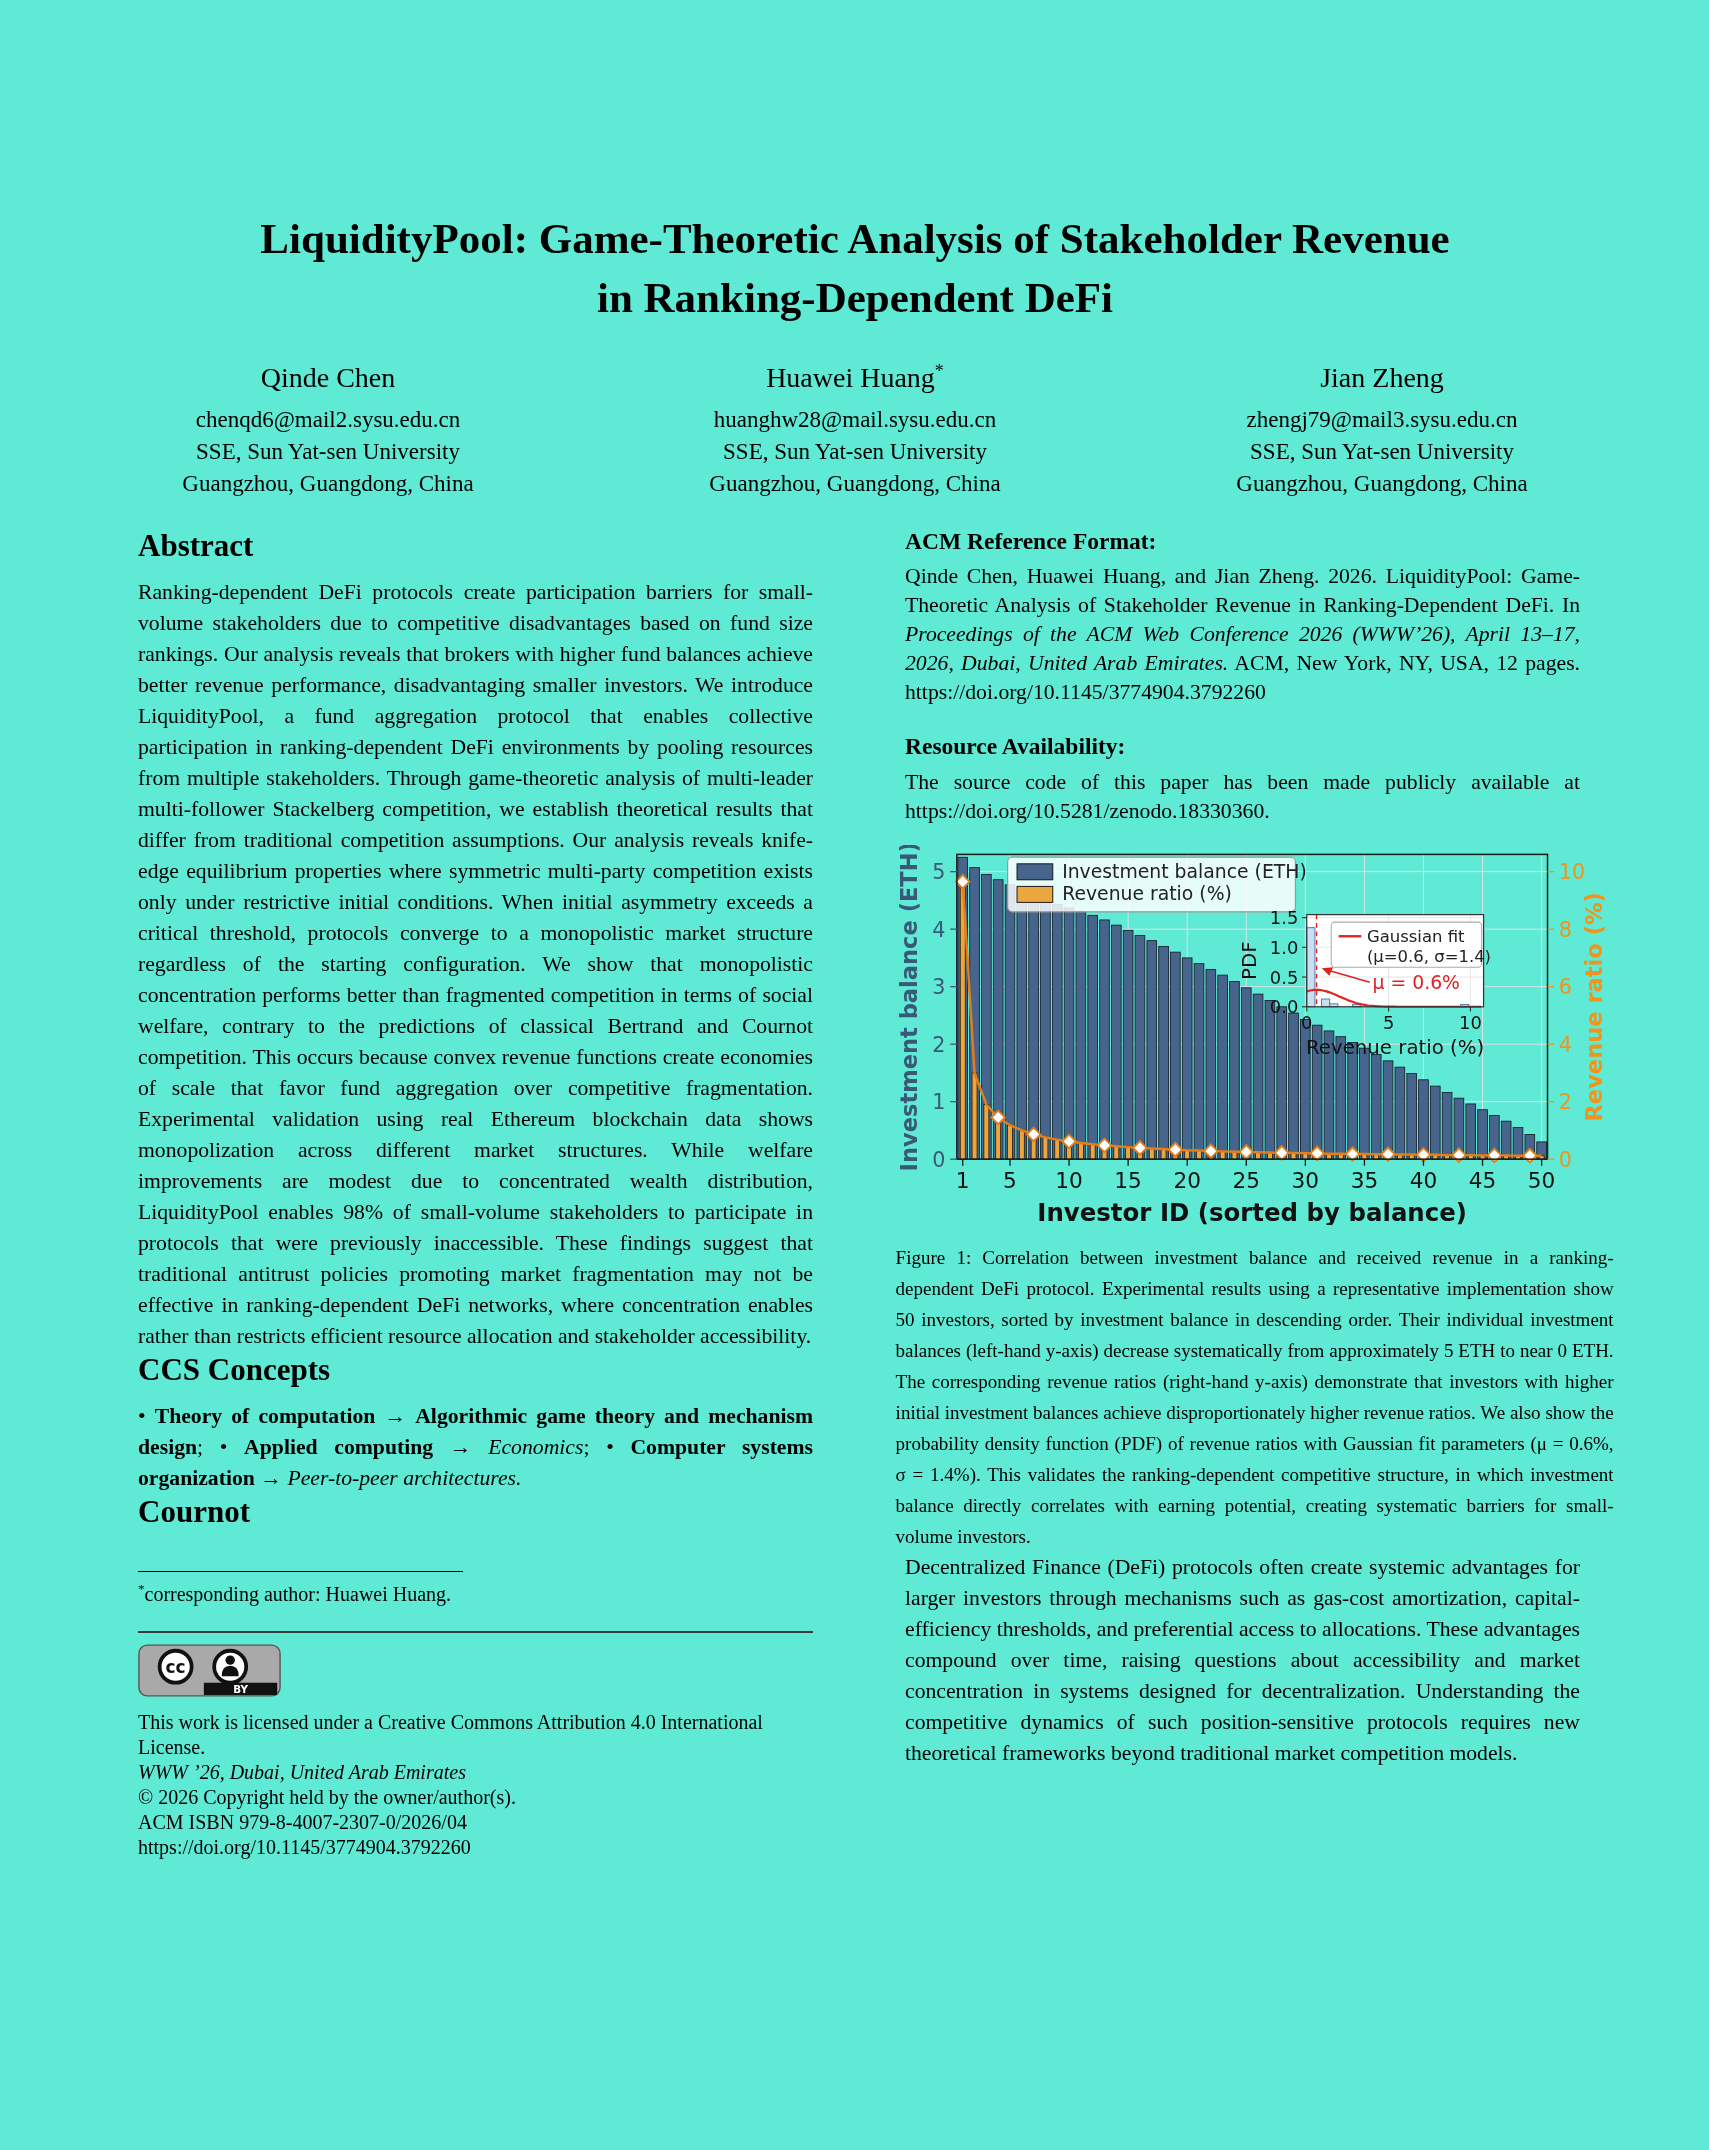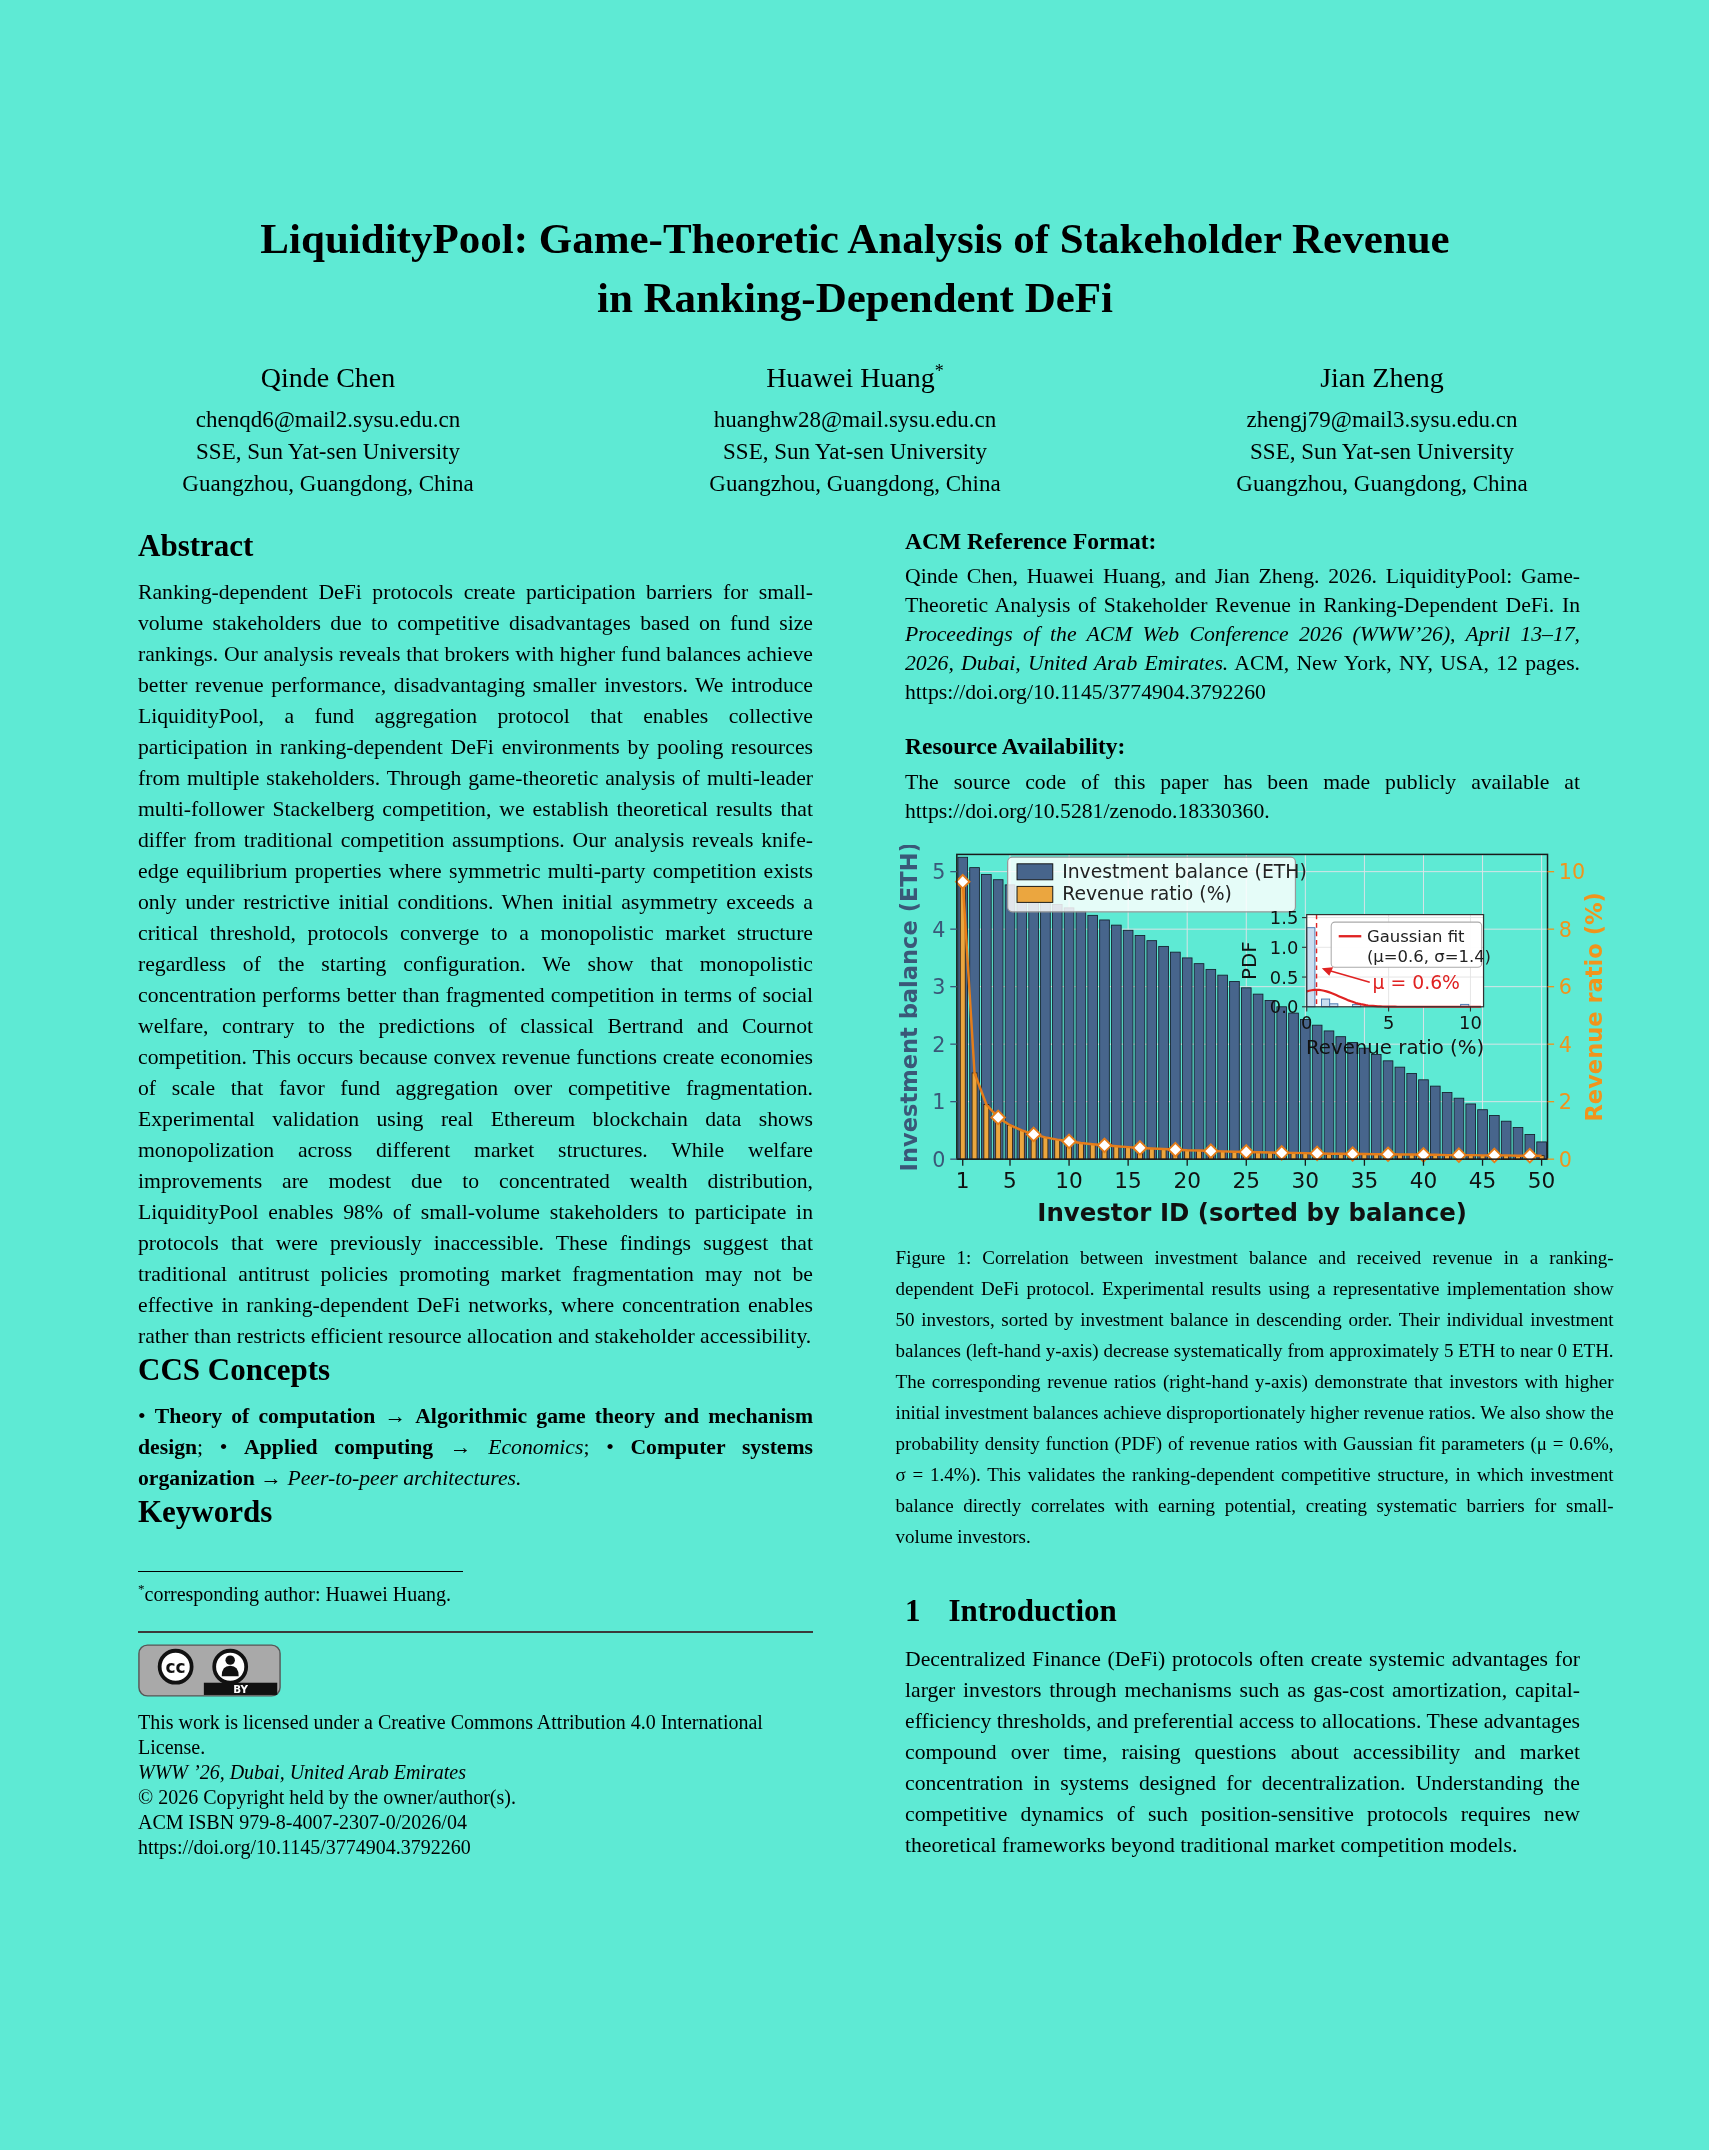--- a/index.html
+++ b/index.html
@@ -88,21 +88,21 @@
 
   <div class="columns">
 
     <div class="col">
       <h2 class="sec">Abstract</h2>
       <p class="body-p">Ranking-dependent DeFi protocols create participation barriers for small-volume stakeholders due to competitive disadvantages based on fund size rankings. Our analysis reveals that brokers with higher fund balances achieve better revenue performance, disadvantaging smaller investors. We introduce LiquidityPool, a fund aggregation protocol that enables collective participation in ranking-dependent DeFi environments by pooling resources from multiple stakeholders. Through game-theoretic analysis of multi-leader multi-follower Stackelberg competition, we establish theoretical results that differ from traditional competition assumptions. Our analysis reveals knife-edge equilibrium properties where symmetric multi-party competition exists only under restrictive initial conditions. When initial asymmetry exceeds a critical threshold, protocols converge to a monopolistic market structure regardless of the starting configuration. We show that monopolistic concentration performs better than fragmented competition in terms of social welfare, contrary to the predictions of classical Bertrand and Cournot competition. This occurs because convex revenue functions create economies of scale that favor fund aggregation over competitive fragmentation. Experimental validation using real Ethereum blockchain data shows monopolization across different market structures. While welfare improvements are modest due to concentrated wealth distribution, LiquidityPool enables 98% of small-volume stakeholders to participate in protocols that were previously inaccessible. These findings suggest that traditional antitrust policies promoting market fragmentation may not be effective in ranking-dependent DeFi networks, where concentration enables rather than restricts efficient resource allocation and stakeholder accessibility.</p>
 
       <h2 class="sec mt">CCS Concepts</h2>
       <p class="body-p"><span>• </span><span style="font-weight: bold;">Theory of computation</span><span> → </span><span style="font-weight: bold;">Algorithmic game theory and mechanism design</span><span>; • </span><span style="font-weight: bold;">Applied computing</span><span> → </span><span style="font-style: italic;">Economics</span><span>; • </span><span style="font-weight: bold;">Computer systems organization</span><span> → </span><span style="font-style: italic;">Peer-to-peer architectures.</span></p>
 
-      <h2 class="sec mt">Keywords</h2>
+      <h2 class="sec mt">Cournot</h2>
 
       <div class="fn-block">
         <hr class="fn-rule">
         <p class="footnote"><sup>*</sup><span>corresponding author: Huawei Huang.</span></p>
       </div>
 
       <div class="lic-block">
         <hr class="lic-rule">
         <div class="badge">
           <svg width="143" height="53" viewBox="0 0 152 56">
@@ -359,19 +359,18 @@
             <line x1="470" y1="97" x2="494" y2="97" stroke="#E02222" stroke-width="2.5"></line>
             <text x="500" y="103" class="ins-lg" text-anchor="start">Gaussian fit</text>
             <text x="500" y="124" class="ins-lg" text-anchor="start">(μ=0.6, σ=1.4)</text>
             <text x="506" y="153" class="ins-red" text-anchor="start">μ = 0.6%</text>
             <line x1="503" y1="146" x2="455" y2="132" stroke="#E02222" stroke-width="1.6"></line>
             <path d="M452 131 L464 130 L460 139 Z" fill="#E02222"></path>
           </svg>
         <p class="caption">Figure 1: Correlation between investment balance and received revenue in a ranking-dependent DeFi protocol. Experimental results using a representative implementation show 50 investors, sorted by investment balance in descending order. Their individual investment balances (left-hand y-axis) decrease systematically from approximately 5 ETH to near 0 ETH. The corresponding revenue ratios (right-hand y-axis) demonstrate that investors with higher initial investment balances achieve disproportionately higher revenue ratios. We also show the probability density function (PDF) of revenue ratios with Gaussian fit parameters (μ = 0.6%, σ = 1.4%). This validates the ranking-dependent competitive structure, in which investment balance directly correlates with earning potential, creating systematic barriers for small-volume investors.</p>
       </div>
 
-      <h2 class="intro-head"><span>1</span><span class="hsp"></span><span>Introduction</span></h2>
       <p class="intro-p">Decentralized Finance (DeFi) protocols often create systemic advantages for larger investors through mechanisms such as gas-cost amortization, capital-efficiency thresholds, and preferential access to allocations. These advantages compound over time, raising questions about accessibility and market concentration in systems designed for decentralization. Understanding the competitive dynamics of such position-sensitive protocols requires new theoretical frameworks beyond traditional market competition models.</p>
     </div>
 
   </div>
 </div>
 
 
 </body></html>

